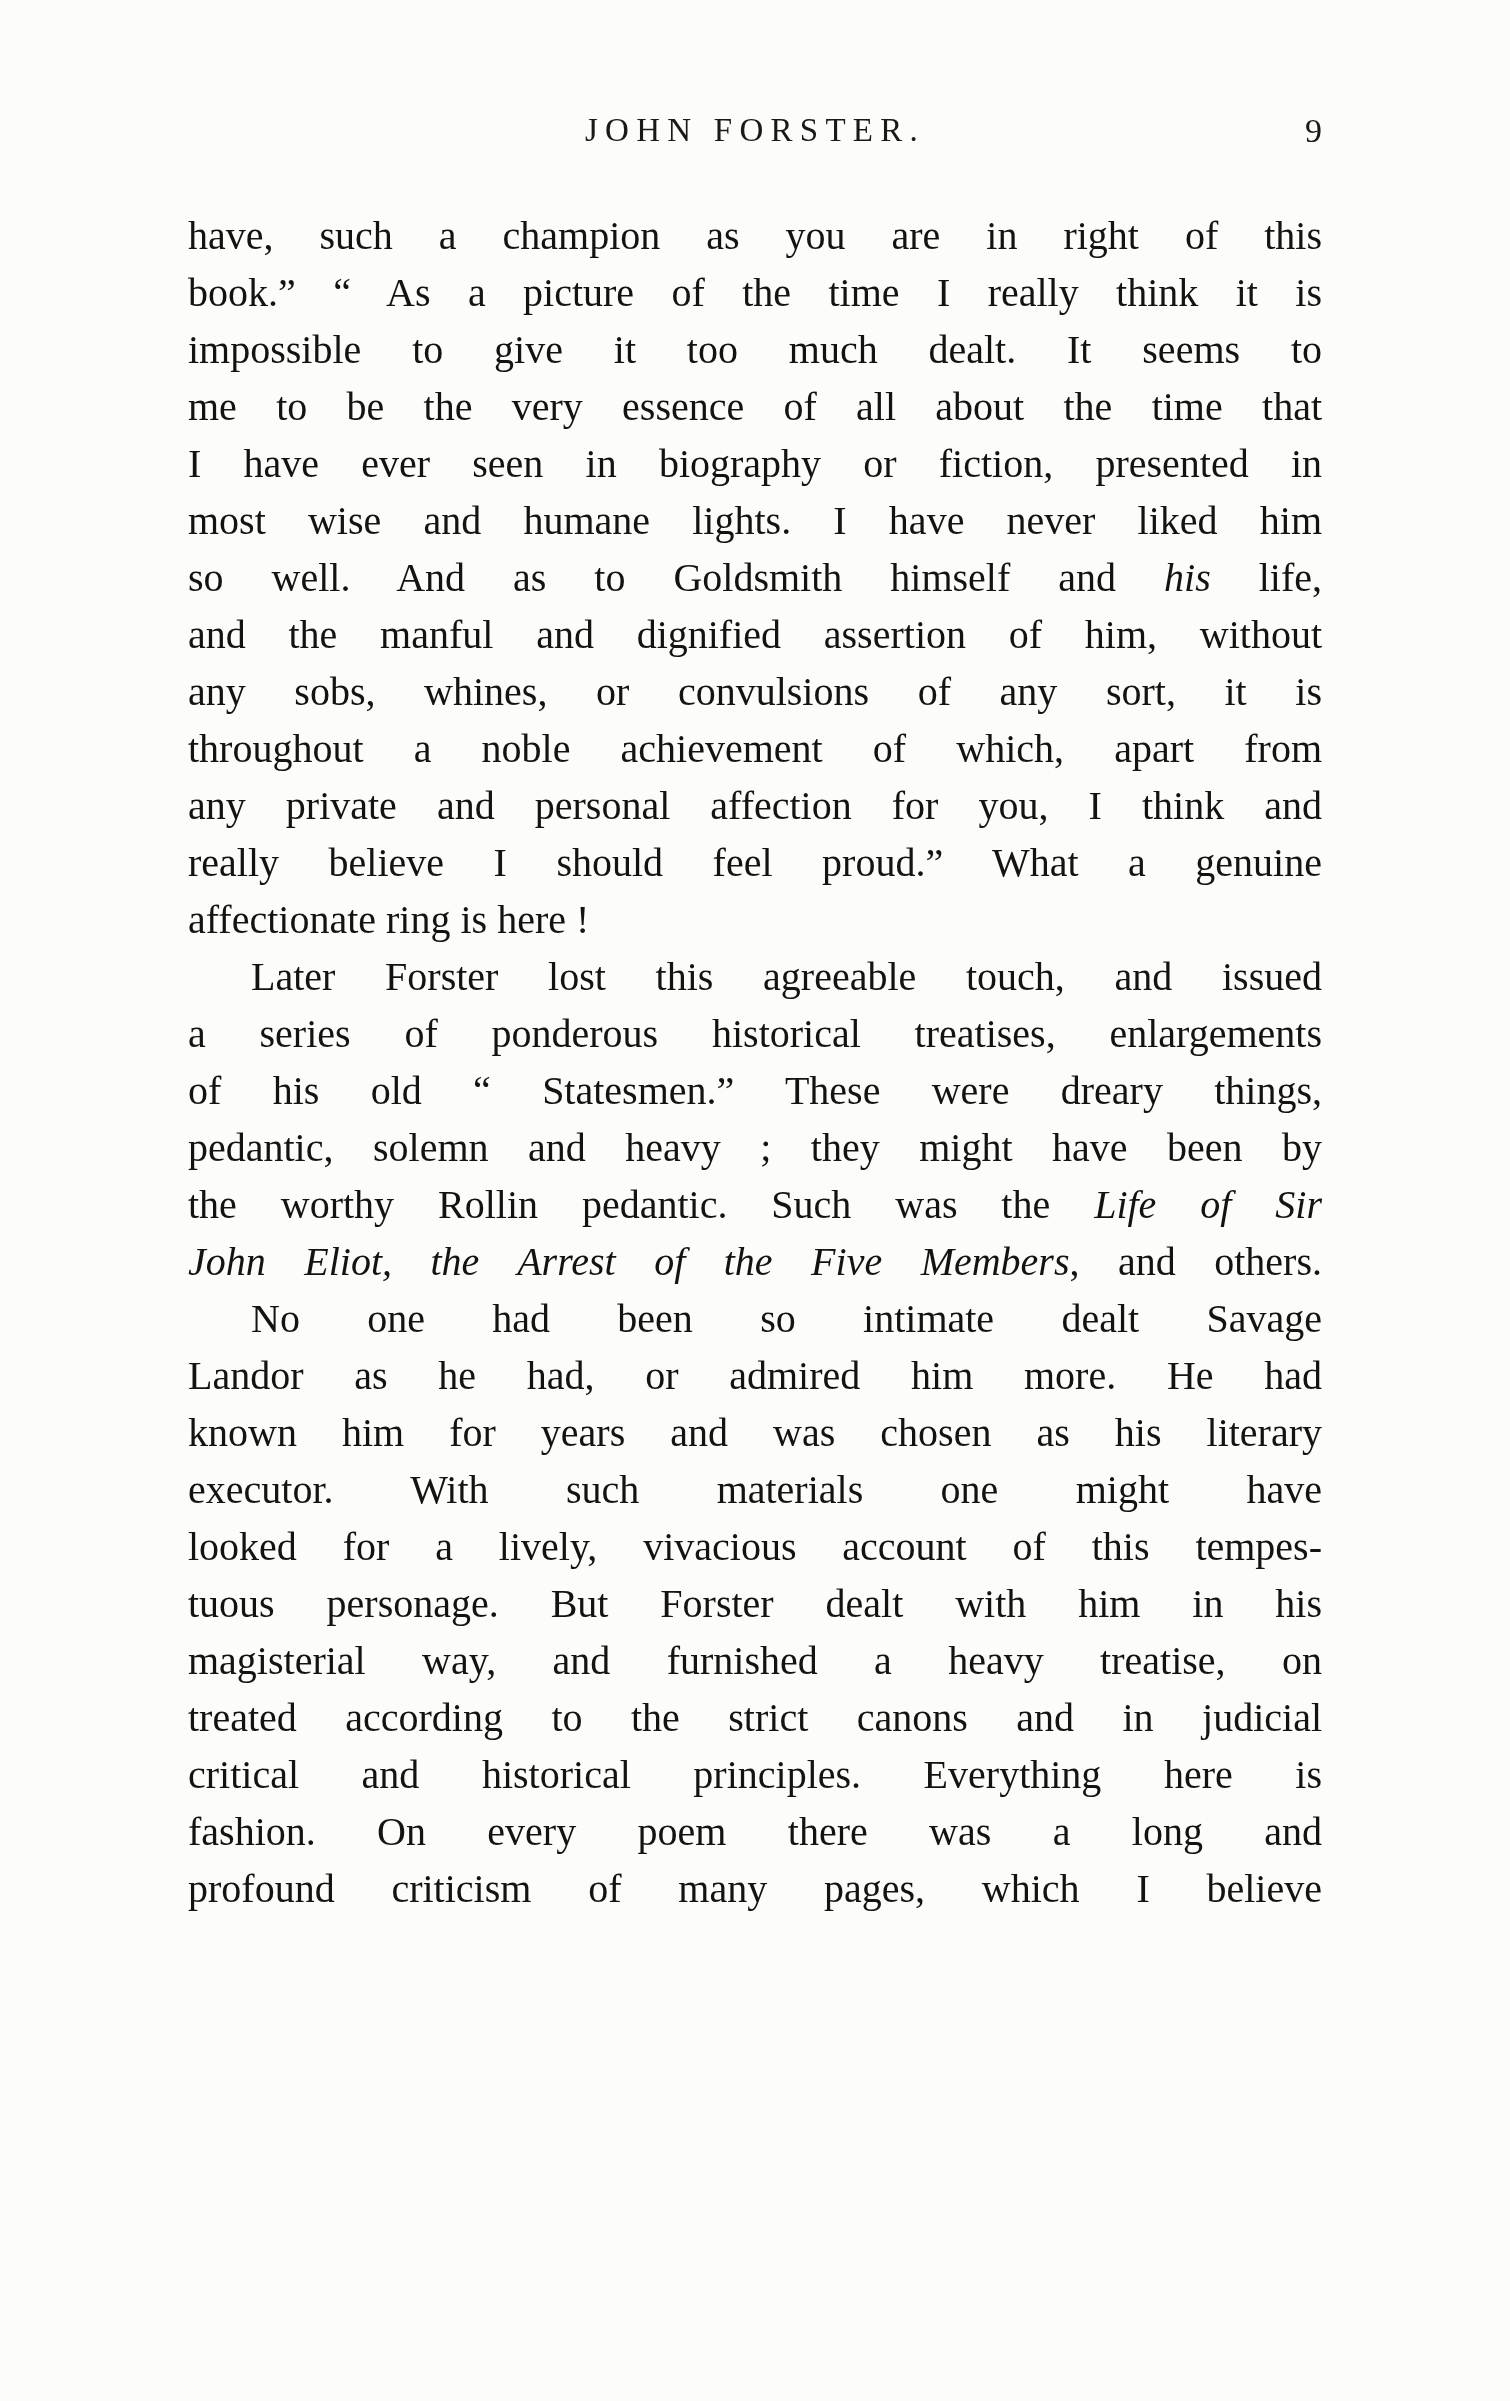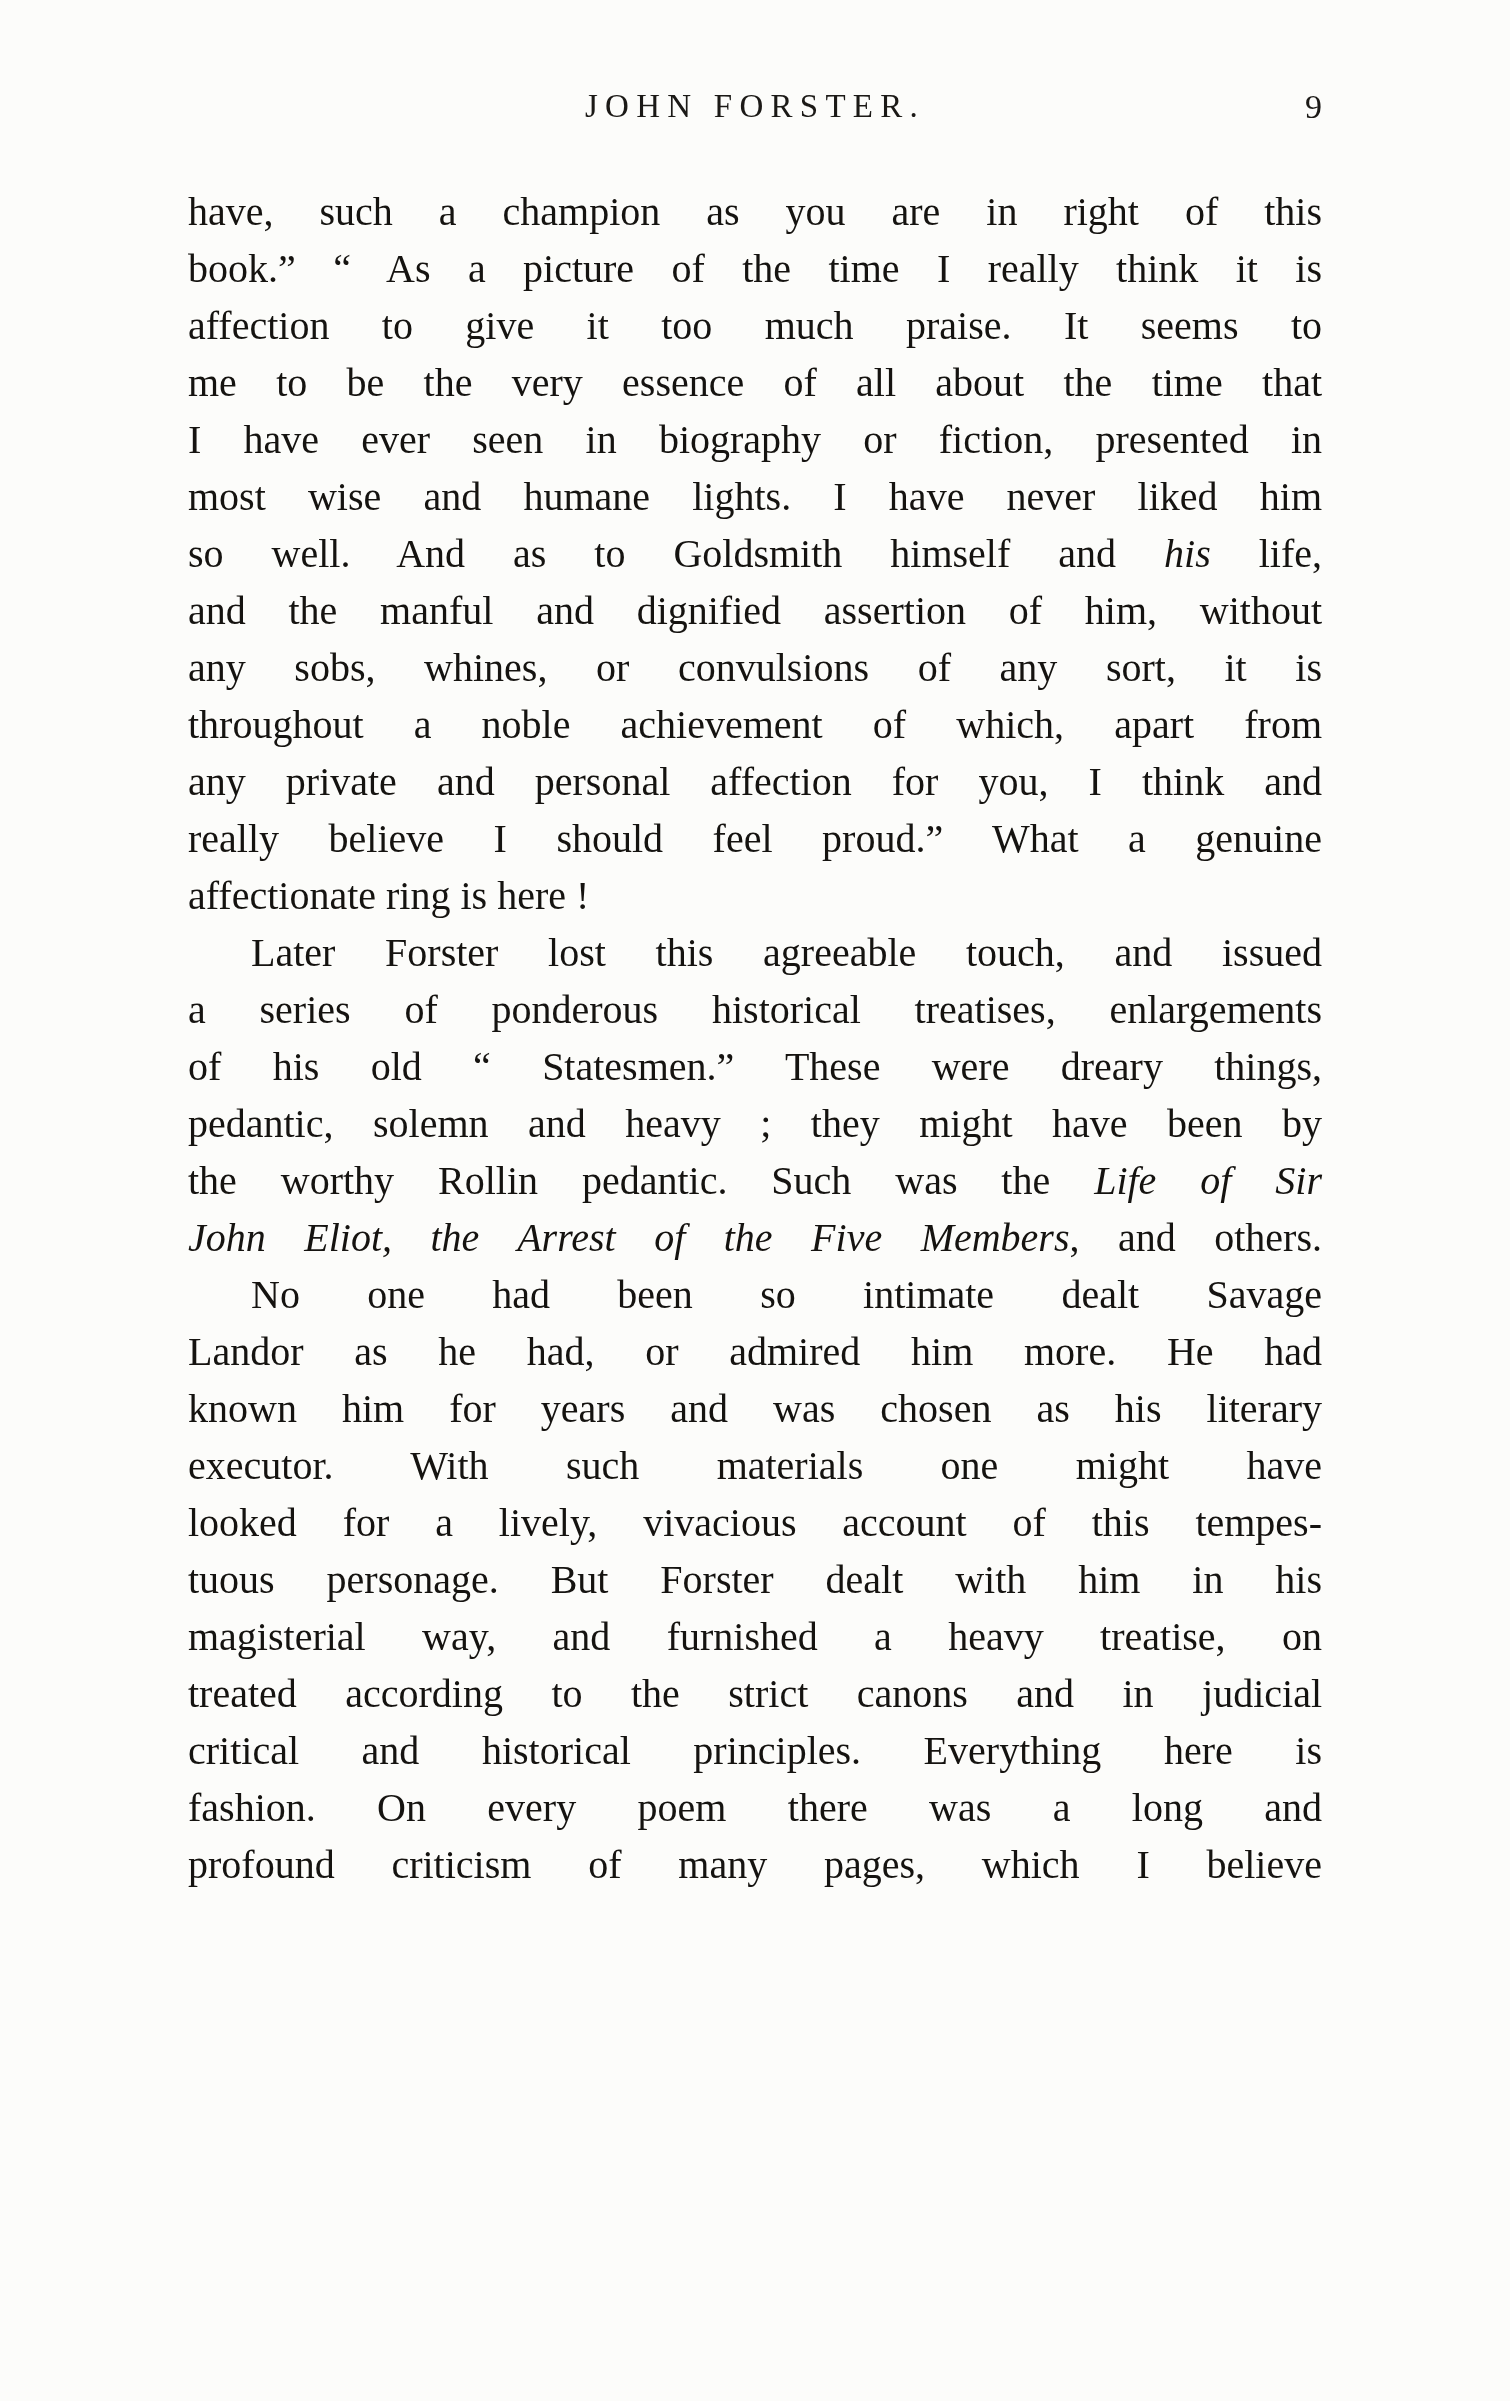--- a/index.html
+++ b/index.html
@@ -9,21 +9,21 @@
   }
   .page {
     position: relative;
     width: 1510px;
     height: 2401px;
     margin: 0 auto;
     background: #fcfcfa;
     color: #151310;
     font-family: "Liberation Serif", "DejaVu Serif", serif;
     box-sizing: border-box;
-    padding-top: 88px;
+    padding-top: 112px;
   }
   .header {
     position: relative;
     width: 1134px;
     margin: 0 auto 55px auto;
     height: 40px;
   }
   .running-title {
     position: absolute;
     left: 50%;
@@ -69,21 +69,21 @@
 
 <div class="page">
   <div class="header">
     <span class="running-title">JOHN FORSTER.</span>
     <span class="page-number">9</span>
   </div>
   <div class="text-block" id="text-block">
       <div class="para">
         <div class="line"><span>have, such a champion as you are in right of this</span></div>
         <div class="line"><span>book.”  “ As a picture of the time I really think it is</span></div>
-        <div class="line"><span>affection to give it too much praise.  It seems to</span></div>
+        <div class="line"><span>impossible to give it too much dealt.  It seems to</span></div>
         <div class="line"><span>me to be the very essence of all about the time that</span></div>
         <div class="line"><span>I have ever seen in biography or fiction, presented in</span></div>
         <div class="line"><span>most wise and humane lights.  I have never liked him</span></div>
         <div class="line"><span>so well.  And as to Goldsmith himself and </span><em>his</em><span> life,</span></div>
         <div class="line"><span>and the manful and dignified assertion of him, without</span></div>
         <div class="line"><span>any sobs, whines, or convulsions of any sort, it is</span></div>
         <div class="line"><span>throughout a noble achievement of which, apart from</span></div>
         <div class="line"><span>any private and personal affection for you, I think and</span></div>
         <div class="line"><span>really believe I should feel proud.”  What a genuine</span></div>
         <div class="line flush"><span>affectionate ring is here !</span></div>

